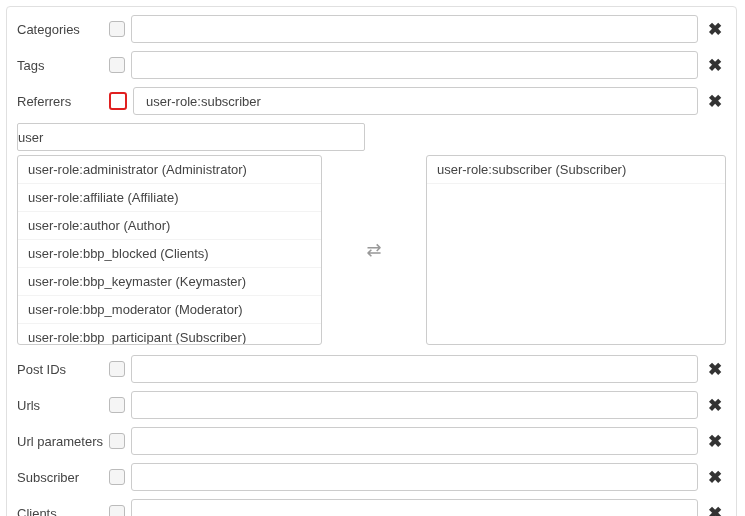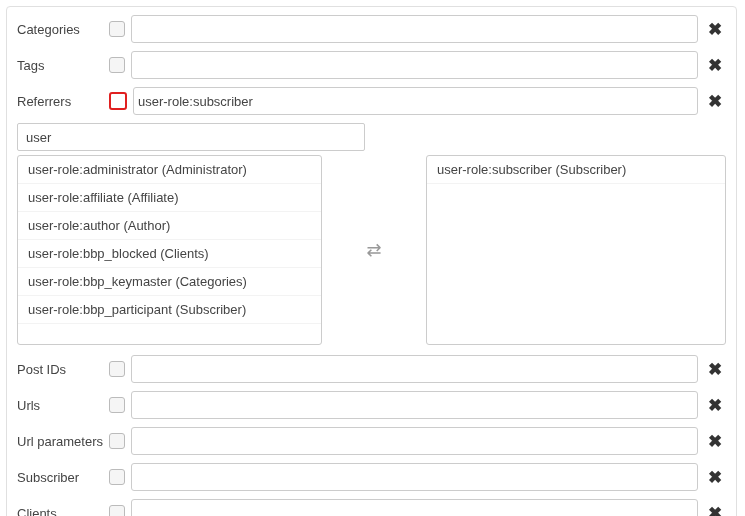--- a/index.html
+++ b/index.html
@@ -41,21 +41,21 @@
     border: 2px solid #e02020;
     background: #fff;
     width: 18px;
     height: 18px;
   }
   .text-input {
     flex: 1;
     height: 28px;
     border: 1px solid #ccc;
     border-radius: 3px;
-    padding: 4px 4px;
+    padding: 4px 12px;
     font-size: 13px;
     color: #444;
     background: #fff;
   }
   .remove-btn {
     width: 22px;
     text-align: center;
     font-size: 17px;
     font-weight: bold;
     color: #333;
@@ -66,21 +66,21 @@
 
   
   .tax-area {
     margin: 6px 0 10px 0;
   }
   .tax-search {
     width: 348px;
     height: 28px;
     border: 1px solid #ccc;
     border-radius: 2px;
-    padding: 4px 8px;
+    padding: 4px 0;
     font-size: 13px;
     color: #444;
     margin-bottom: 4px;
   }
   .dual-box {
     display: flex;
     align-items: center;
     gap: 24px;
   }
   .listbox {
@@ -154,21 +154,22 @@
   <div class="tax-area">
     <input class="tax-search" type="text" value="user" style="">
     <div class="dual-box">
       <div class="listbox left">
         <div class="list-inner-wrap">
           <div class="list-inner">
             <div class="list-item">user-role:administrator (Administrator)</div>
             <div class="list-item">user-role:affiliate (Affiliate)</div>
             <div class="list-item">user-role:author (Author)</div>
             <div class="list-item">user-role:bbp_blocked (Clients)</div>
-            <div class="list-item">user-role:bbp_keymaster (Categories)</div>
+            <div class="list-item">user-role:bbp_keymaster (Keymaster)</div>
+            <div class="list-item">user-role:bbp_moderator (Moderator)</div>
             <div class="list-item">user-role:bbp_participant (Subscriber)</div>
 
           </div>
         </div>
       </div>
       <div class="swap-icon">⇄</div>
       <div class="listbox right">
         <div class="list-item">user-role:subscriber (Subscriber)</div>
       </div>
     </div>

